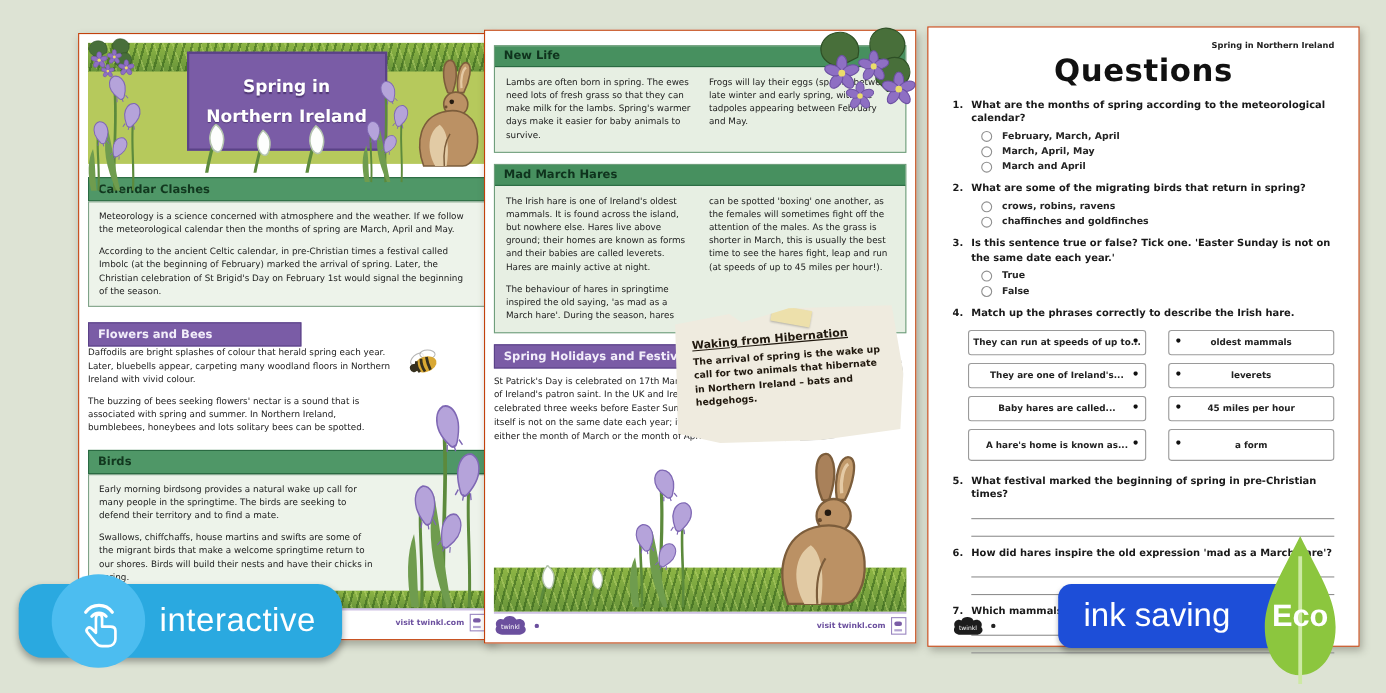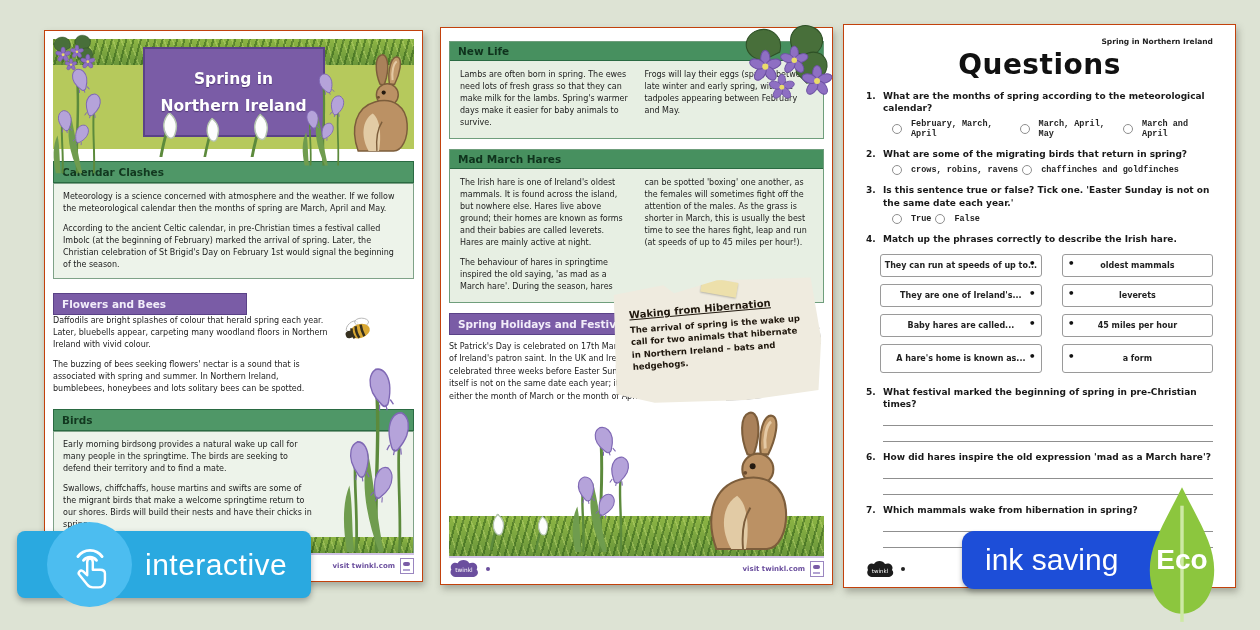--- a/index.html
+++ b/index.html
@@ -7,21 +7,21 @@
     width:1260px; height:630px; position:relative; overflow:hidden;
     background:#dde3d4; font-family:"DejaVu Sans", sans-serif;
   }
   .stage { position:absolute; inset:0; }
 
   
   .page {
     position:absolute; background:#ffffff; border:1px solid #c2410c;
     box-shadow:2px 4px 7px rgba(60,60,50,.35);
   }
-  #page1 { left:44px; top:30px;  width:377px; height:550px; }
+  #page1 { left:71px; top:30px;  width:377px; height:550px; }
   #page2 { left:440px; top:27px; width:391px; height:556px; }
   #page3 { left:843px; top:24px; width:391px; height:562px; }
 
   
   .band { position:relative; margin:8px 8px 0; height:110px; background:#b6c95c; }
   .band-grass { position:absolute; left:0; right:0; bottom:0; height:26px; }
   .grassband { position:relative; background:linear-gradient(180deg,#8db544,#69953a); overflow:hidden; }
   .grassband::before { content:""; position:absolute; inset:0;
     background:
       repeating-linear-gradient(105deg, rgba(32,78,14,.45) 0 2px, transparent 2px 7px),
@@ -98,39 +98,39 @@
   .note-title { font-size:10px; font-weight:bold; color:#20180e; text-decoration:underline; margin-bottom:5px; transform:rotate(-1deg); }
   .note-body { margin:0; font-size:8.5px; line-height:1.45; color:#20180e; font-weight:bold; }
 
   
   #page3 { padding:0; }
   .p3inner { padding:12px 22px 0; position:relative; height:100%; box-sizing:border-box; }
   .p3head { text-align:right; font-size:7.5px; font-weight:bold; color:#222; }
   .p3title { text-align:center; font-size:28px; font-weight:bold; color:#111; margin:2px 0 8px; letter-spacing:.5px; }
   .q { display:flex; gap:6px; margin-top:9px; font-weight:bold; font-size:9px; color:#191919; line-height:1.35; }
   .qn { width:11px; flex:none; }
-  .opts { margin:5px 0 0 26px; display:flex; gap:4px;font-family:Liberation Mono, monospace; }
+  .opts { margin:5px 0 0 26px; display:flex; flex-direction:column; gap:4px; }
   .opt { display:flex; align-items:center; gap:9px; font-size:8.5px; font-weight:bold; color:#242424; }
   .radio { width:8px; height:8px; border:1.2px solid #8f8f8f; border-radius:50%; background:#fff; flex:none; }
   .match { display:flex; gap:20px; margin:9px 0 0 14px; }
   .mcol { display:flex; flex-direction:column; gap:7px; }
   .mcolL { width:184px; } .mcolR { width:172px; }
   .mbox { position:relative; border:1.2px solid #9a9a9a; border-radius:3px; height:21px;
           display:flex; align-items:center; justify-content:center; font-size:8px; font-weight:bold; color:#222; background:#fff; }
   .mbox.tall { height:27px; }
   .mdot { position:absolute; top:50%; transform:translateY(-58%); font-size:11px; color:#111; }
   .mdot.r { right:5px; } .mdot.l { left:5px; }
   .aline { height:15px; border-bottom:1.1px solid #8f8f8f; margin-left:17px; }
   .p3foot { position:absolute; left:22px; bottom:9px; display:flex; align-items:center; }
   .cloud-logo.black { width:28px; height:18px; }
 
   
   .badge-interactive {
     position:absolute; left:17px; top:531px; width:294px; height:67px; z-index:40;
-    background:#2aa9e0; border-radius:8px; box-shadow:0 3px 6px rgba(0,0,0,.3);
+    background:#2aa9e0; border-radius:22px; box-shadow:0 3px 6px rgba(0,0,0,.3);
     font-family:"Liberation Sans", sans-serif;
   }
   .tap-circle { position:absolute; left:30px; top:-9px; width:85px; height:85px; border-radius:50%; background:#4cbdf0; display:flex; align-items:center; justify-content:center; }
   .tap-icon { width:56px; height:56px; }
   .bi-label { position:absolute; left:128px; top:50%; transform:translateY(-50%); color:#fff; font-size:30px; letter-spacing:.5px; }
 
   .badge-eco {
     position:absolute; left:962px; top:531px; width:229px; height:58px; z-index:40;
     background:#1d4ed8; border-radius:12px; box-shadow:0 3px 5px rgba(0,0,0,.28);
     font-family:"Liberation Sans", sans-serif;

